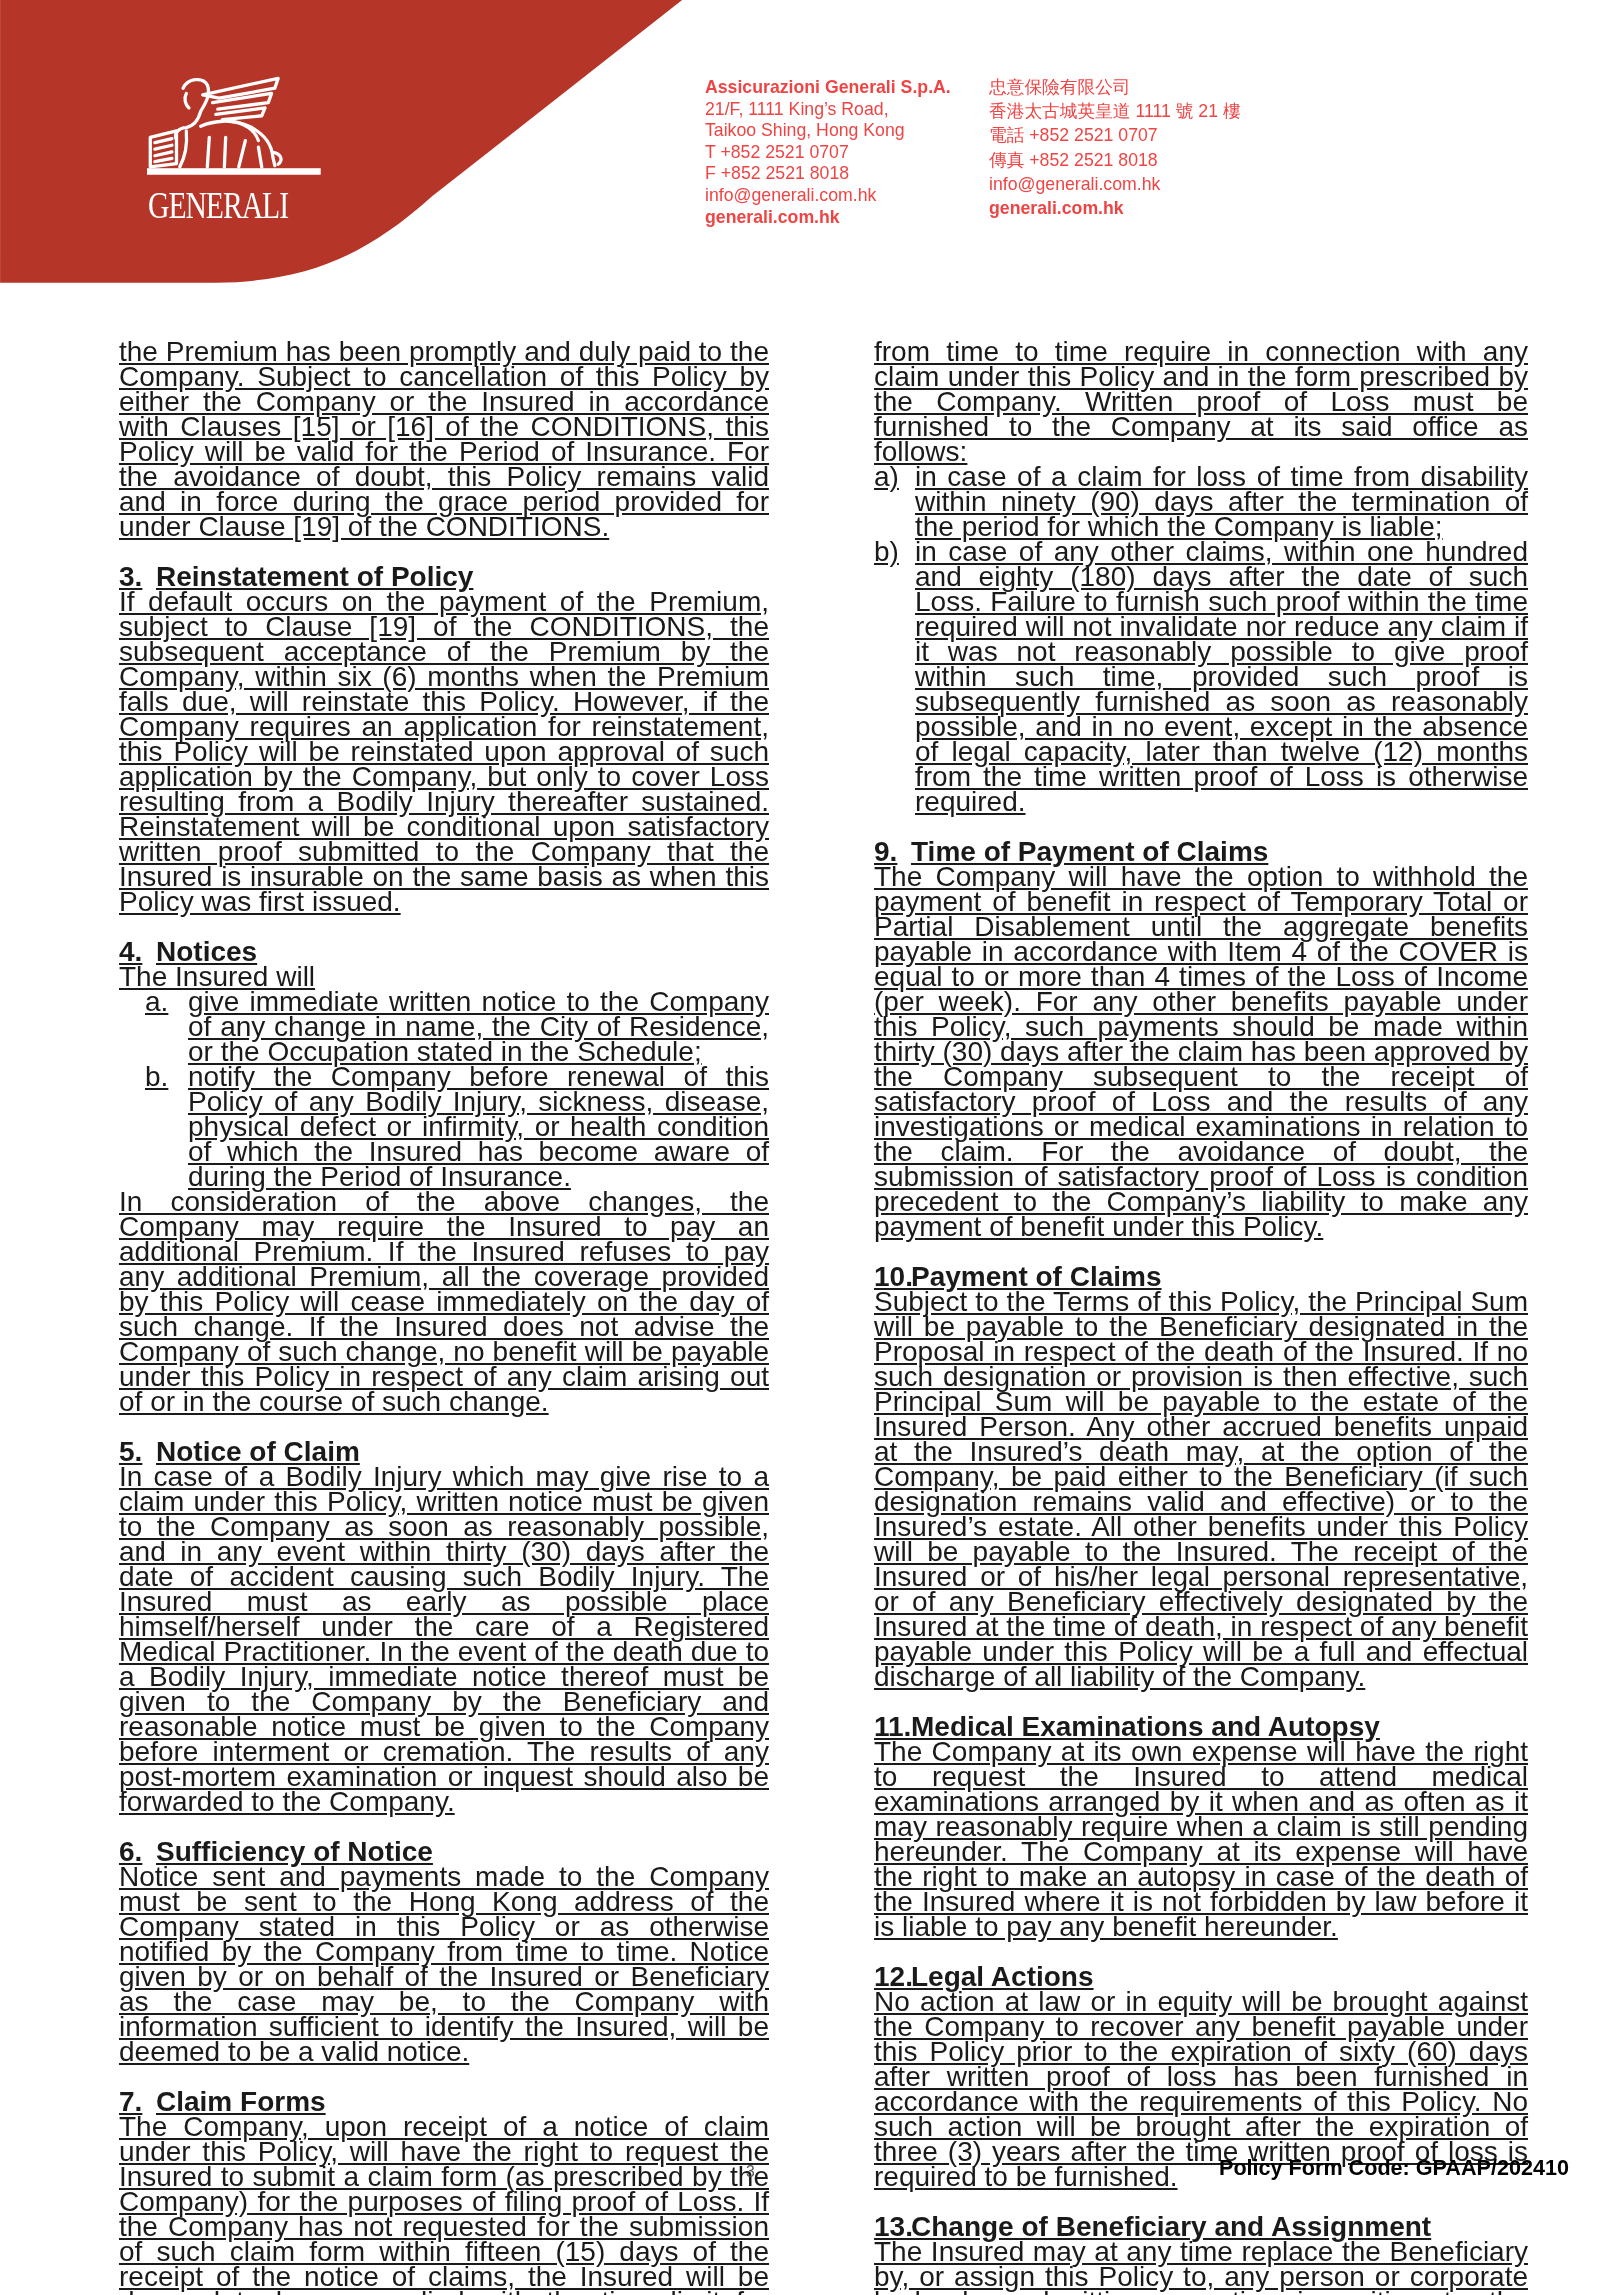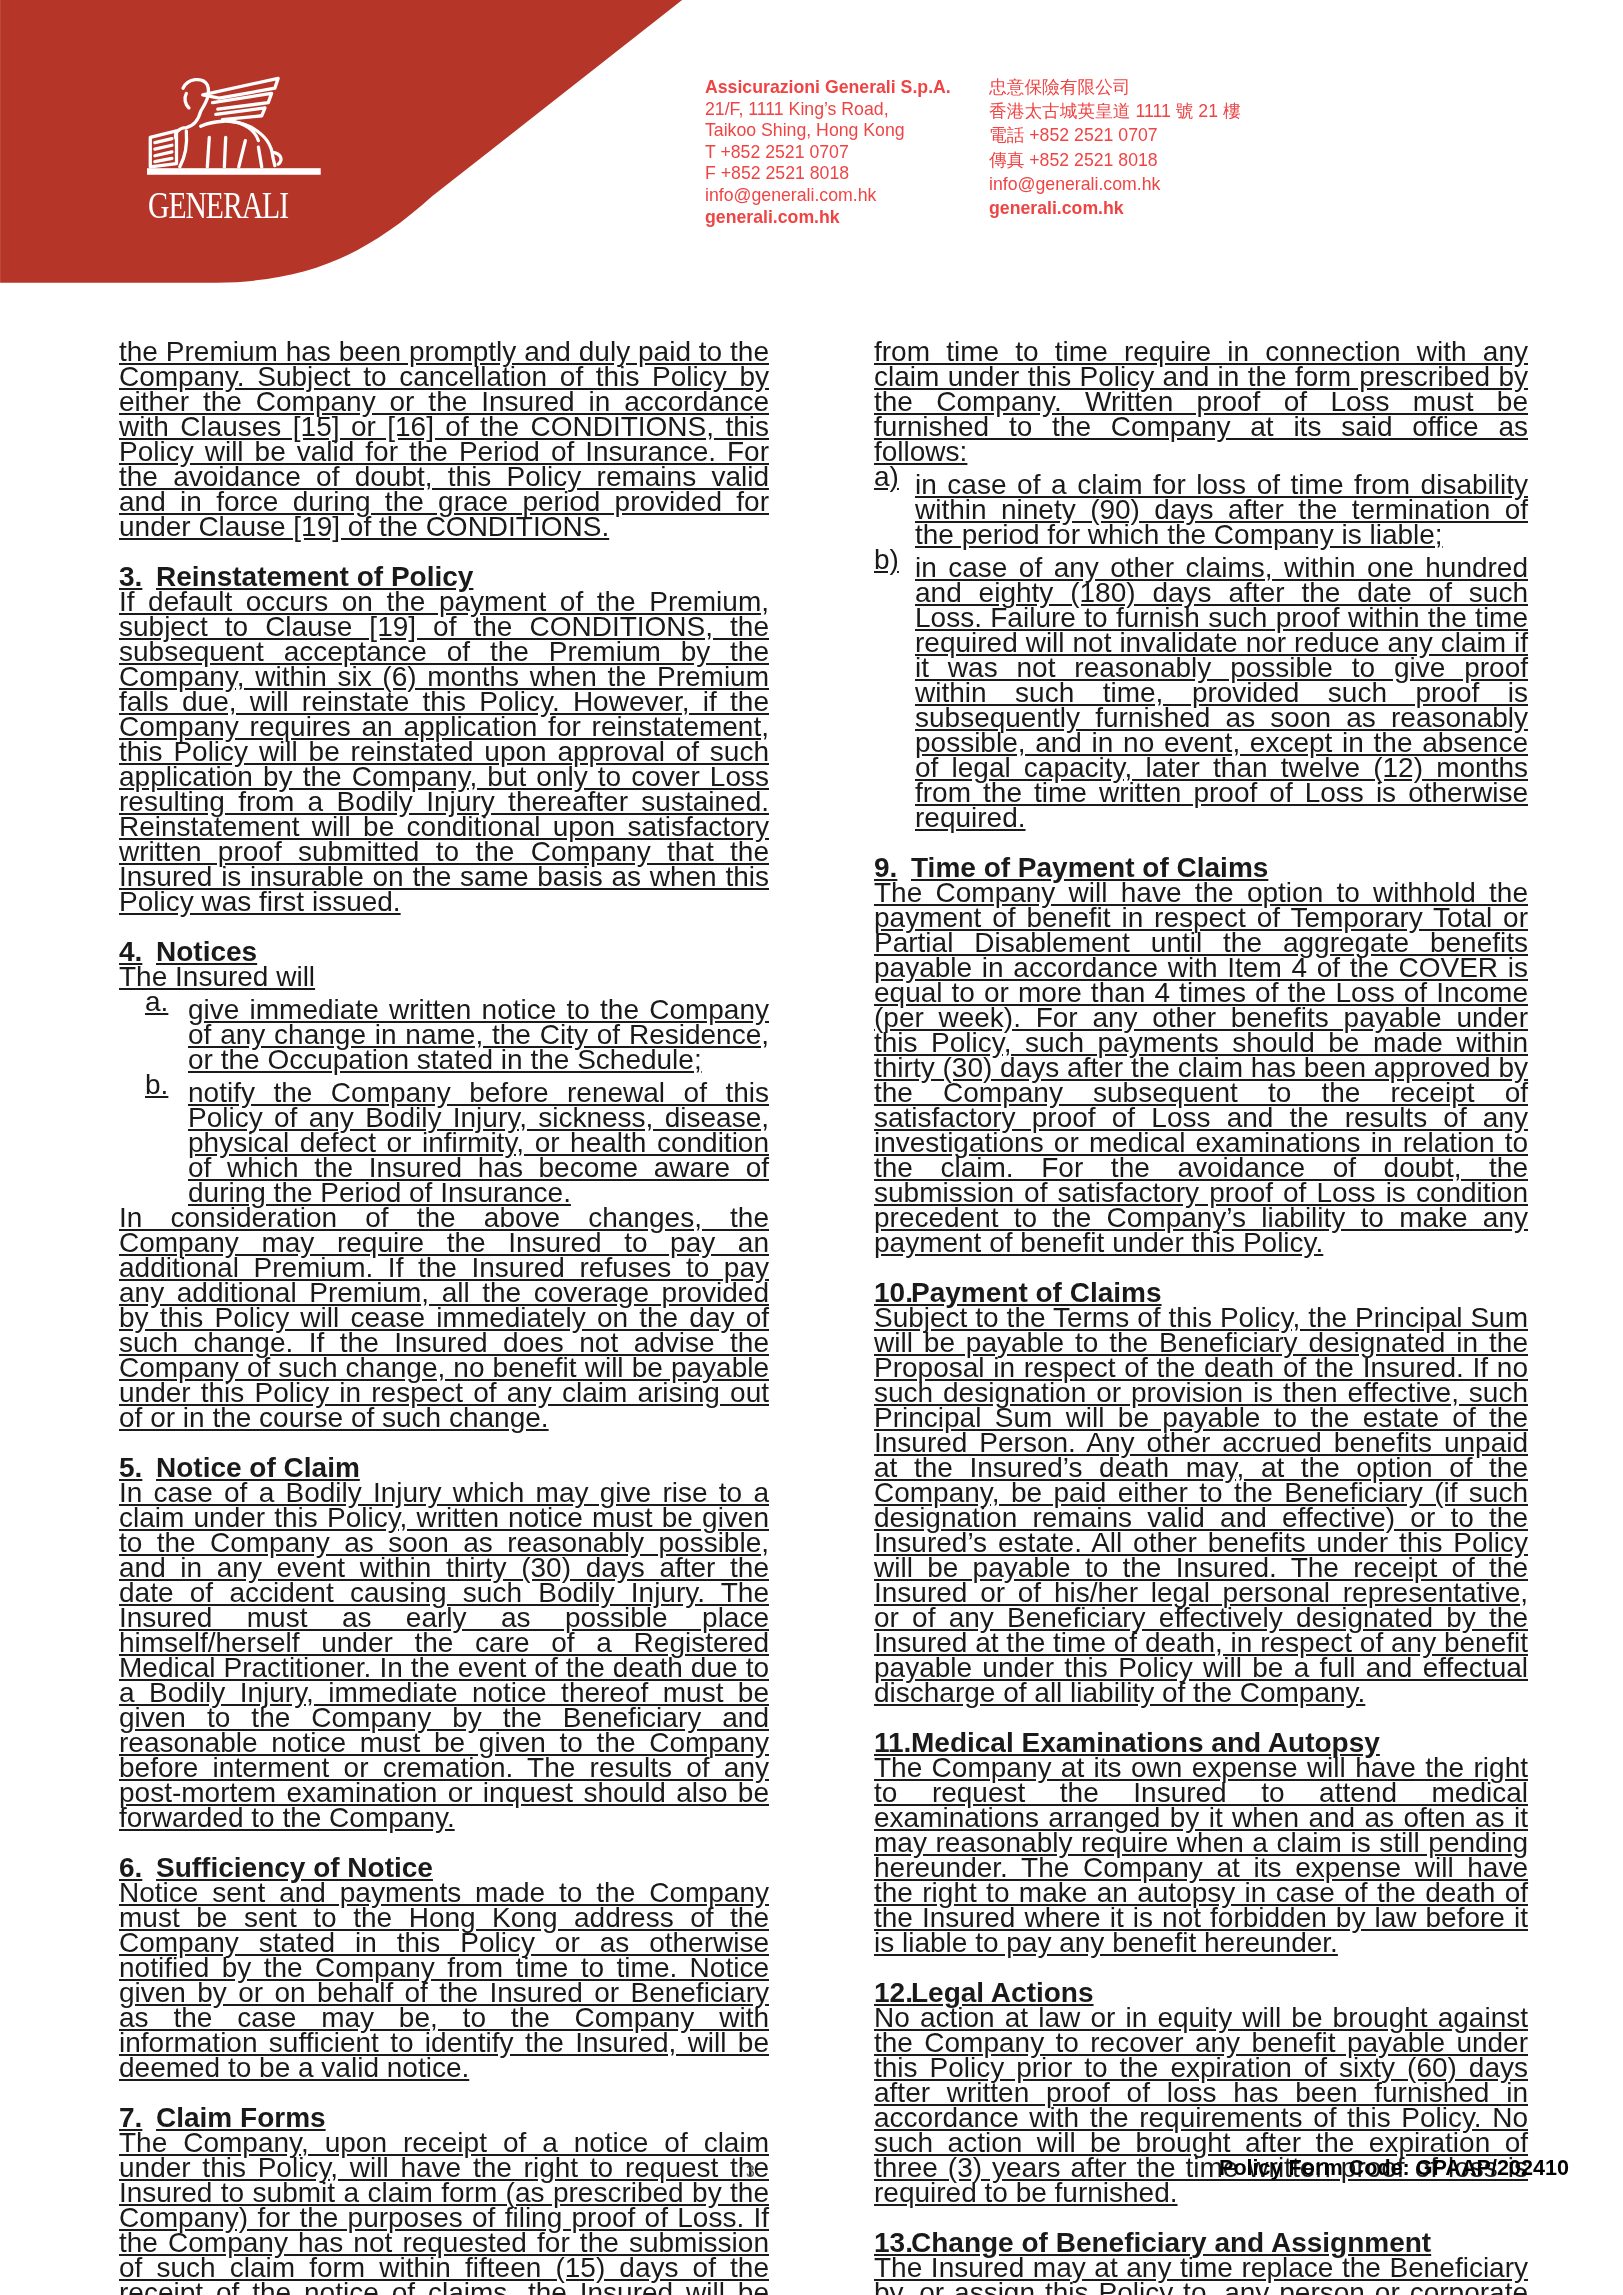--- a/index.html
+++ b/index.html
@@ -23,21 +23,21 @@
   .col { position: absolute; top: 339px; font-size: 28px; line-height: 25px; text-decoration: underline; }
   .col-left { left: 119px; width: 650px; }
   .col-right { left: 874px; width: 654px; }
   .col p { margin: 0; text-align: justify; }
   .section { margin-bottom: 25px; }
   .heading { font-weight: bold; display: flex; }
   .heading .num { display: inline-block; width: 37px; }
   .list { margin: 0; padding: 0; list-style: none; }
   .list li { display: flex; }
   .list .marker { flex: 0 0 auto; }
-  .list .text { flex: 1; text-align: justify; margin-top: 8px; }
+  .list .text { flex: 1; text-align: justify; }
   .list-alpha li { padding-left: 26px; }
   .list-alpha .marker { width: 43px; }
   .list-paren .marker { width: 41px; }
 
   .footer-page { position: absolute; left: 746px; top: 2163px; font-size: 15.7px; color: #555; }
   .footer-code { position: absolute; left: 1219px; top: 2155px; font-size: 21.6px; font-weight: bold; color: #000; }
 </style>
 </head>
 <body>
 

